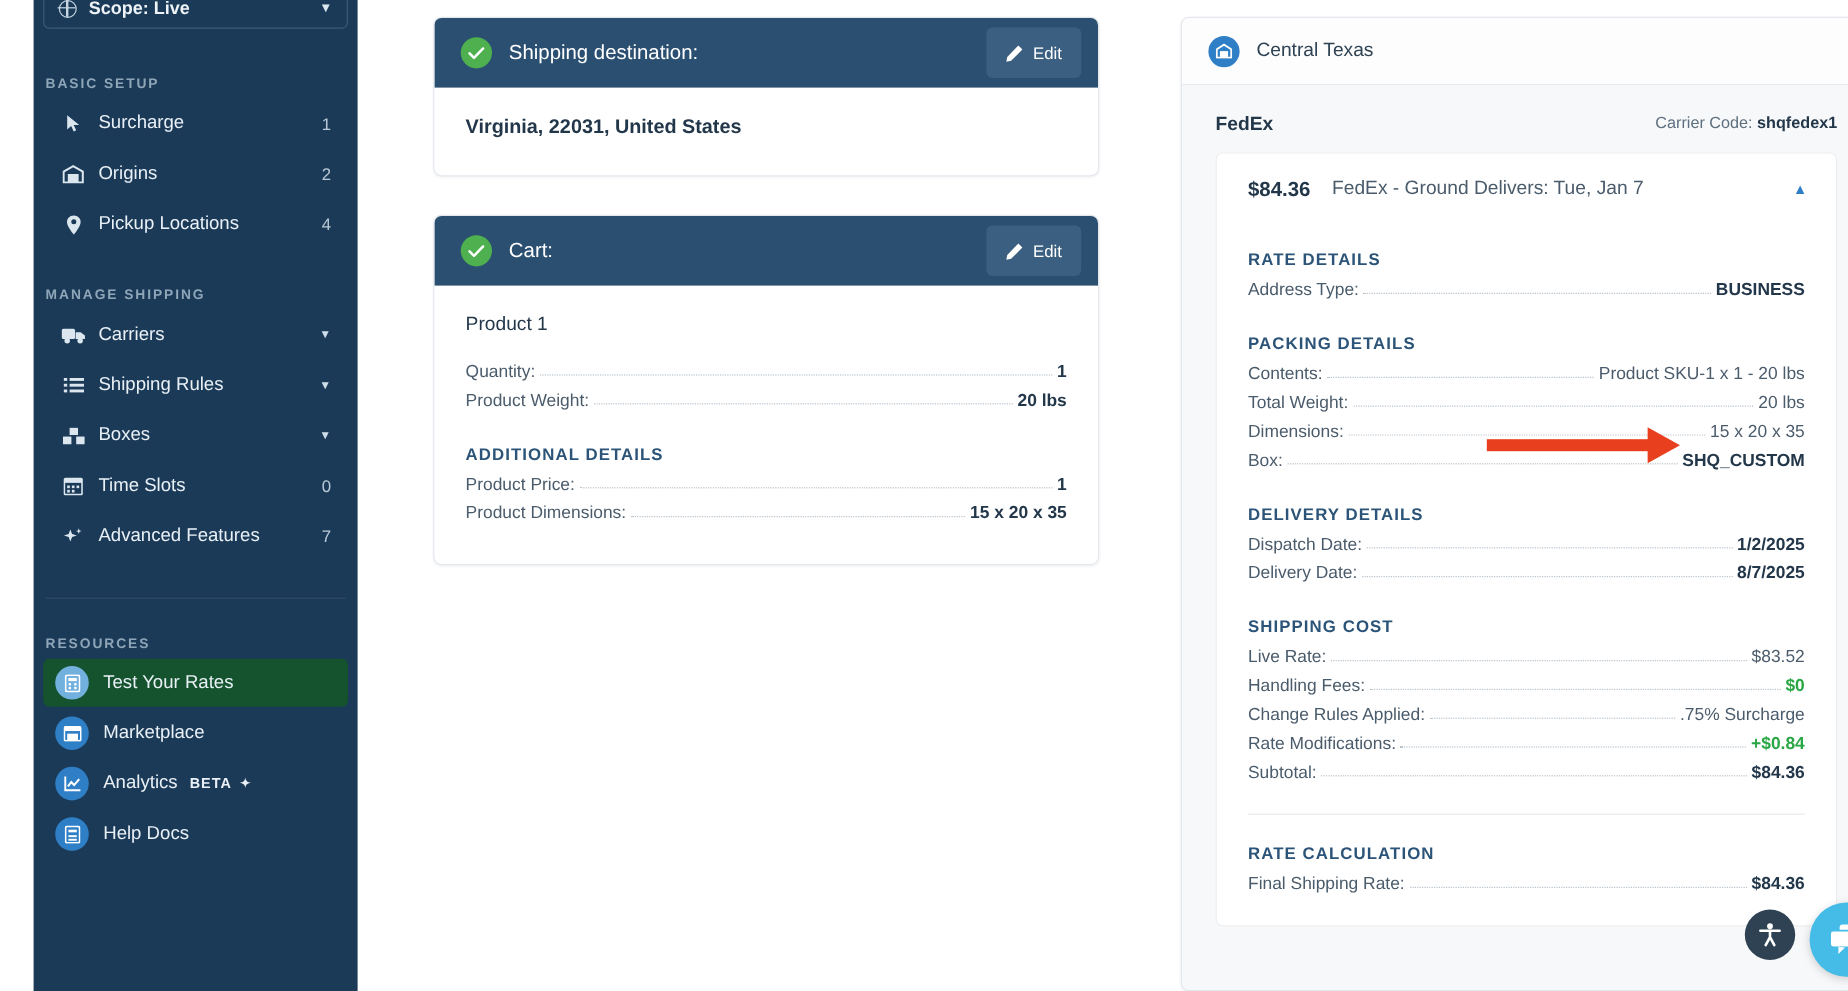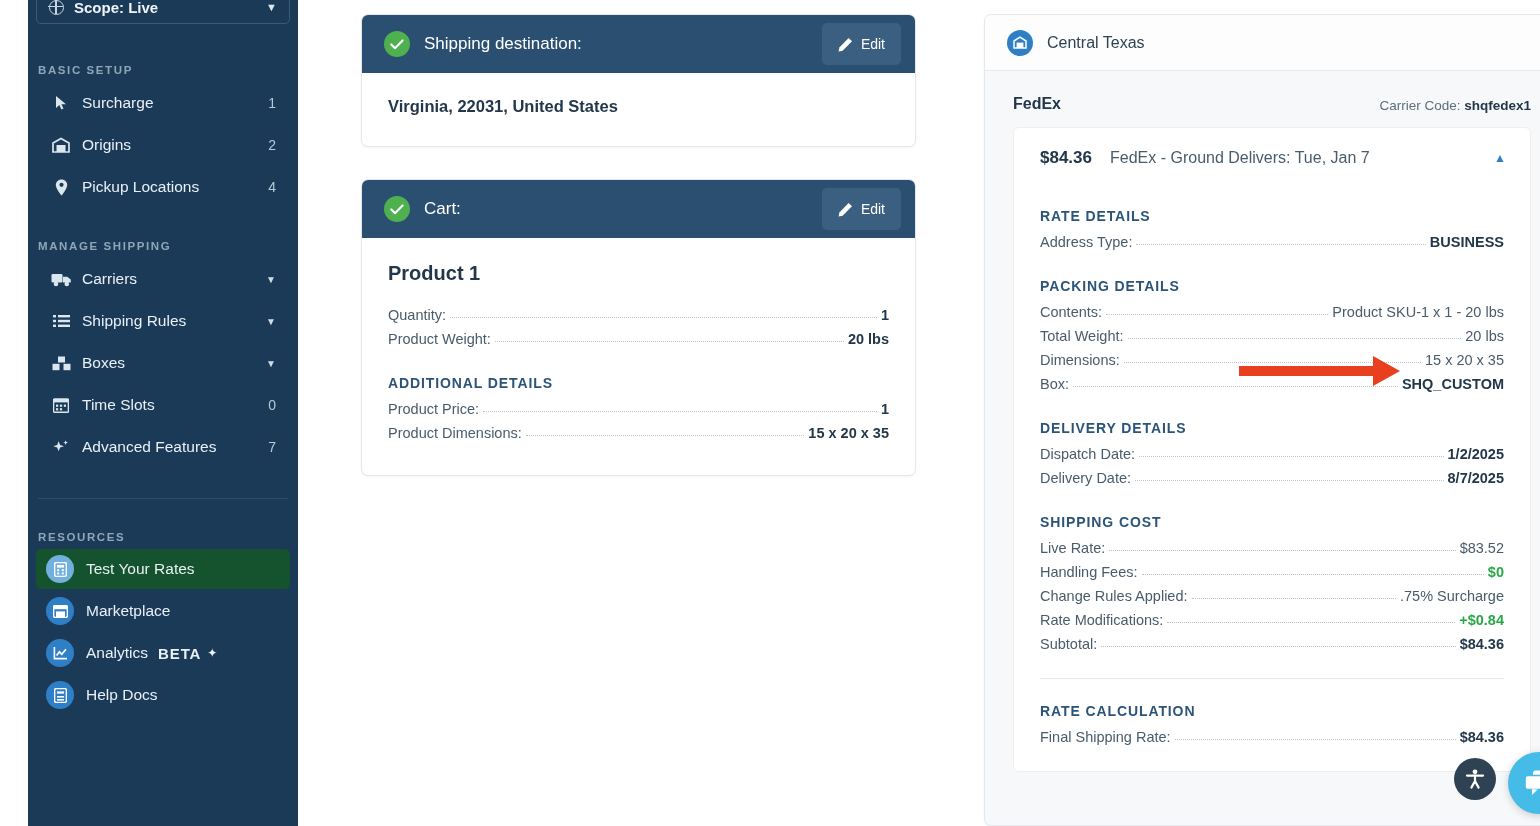--- a/index.html
+++ b/index.html
@@ -80,21 +80,21 @@
   }
   .res-item.active { background:#14532d; }
   .res-badge {
     width: 28px; height: 28px; min-width:28px; border-radius:50%;
     background:#2f7fc6; margin-right: 12px;
     display:flex; align-items:center; justify-content:center;
     color:#fff;
   }
   .res-item.active .res-badge { background:#72b0de; }
   .beta-tag {
-    font-size: 15px; font-weight: 700; letter-spacing: .9px;
+    font-size: 12px; font-weight: 700; letter-spacing: .9px;
     margin-left: 10px; color:#e9f0f6;
   }
   .sparkle { margin-left:6px; font-size: 12px; color:#e9f0f6; }
 
   
   .center {
     width: 660px; min-width:660px; height: 826px;
     background: #ffffff;
     padding: 14px 42px 0 63px;
   }
@@ -125,21 +125,21 @@
   .edit-btn {
     background:#3b5f80; border:none; border-radius:5px;
     height: 42px; padding: 0 16px;
     display:flex; align-items:center; gap:8px;
     color:#fff; font-size: 14px; cursor:pointer;
     font-family: inherit;
   }
   .card-body { padding: 24px 26px 30px 26px; }
   .dest-text { font-size: 16.5px; font-weight:700; color:#23374a; }
 
-  .prod-name { font-size:20px; font-weight:700; color:#23374a; margin-bottom: 18px; }
+  .prod-name { font-size:16px; font-weight:400; color:#23374a; margin-bottom: 18px; }
   .sub-head {
     font-size: 14px; font-weight:700; letter-spacing:.9px;
     color:#2b5478; margin: 24px 0 6px 0;
   }
   .row {
     display:flex; align-items:flex-end;
     font-size: 14.5px; color:#4a5b6b;
     padding: 4px 0;
   }
   .row .lbl { white-space:nowrap; }
@@ -175,21 +175,21 @@
   .origin-badge {
     width:26px; height:26px; border-radius:50%;
     background:#2f7fc6; margin-right:14px;
     display:flex; align-items:center; justify-content:center;
     flex:none;
   }
   .rp-title { font-size:16px; color:#2f4253; }
 
   .rp-body { padding: 24px 28px 0 28px; }
   .carrier-line {
-    display:flex; align-items:flex-end;
+    display:flex; align-items:flex-start;
     margin-bottom: 14px;
   }
   .carrier-name { font-size:16px; font-weight:700; color:#23374a; }
   .carrier-code { margin-left:auto; font-size:13.5px; color:#5d6e7e; }
   .carrier-code b { color:#23374a; }
 
   .rate-card {
     background:#fff; border-radius:6px;
     border:1px solid #eceef0;
     padding: 0 0 22px 0;

